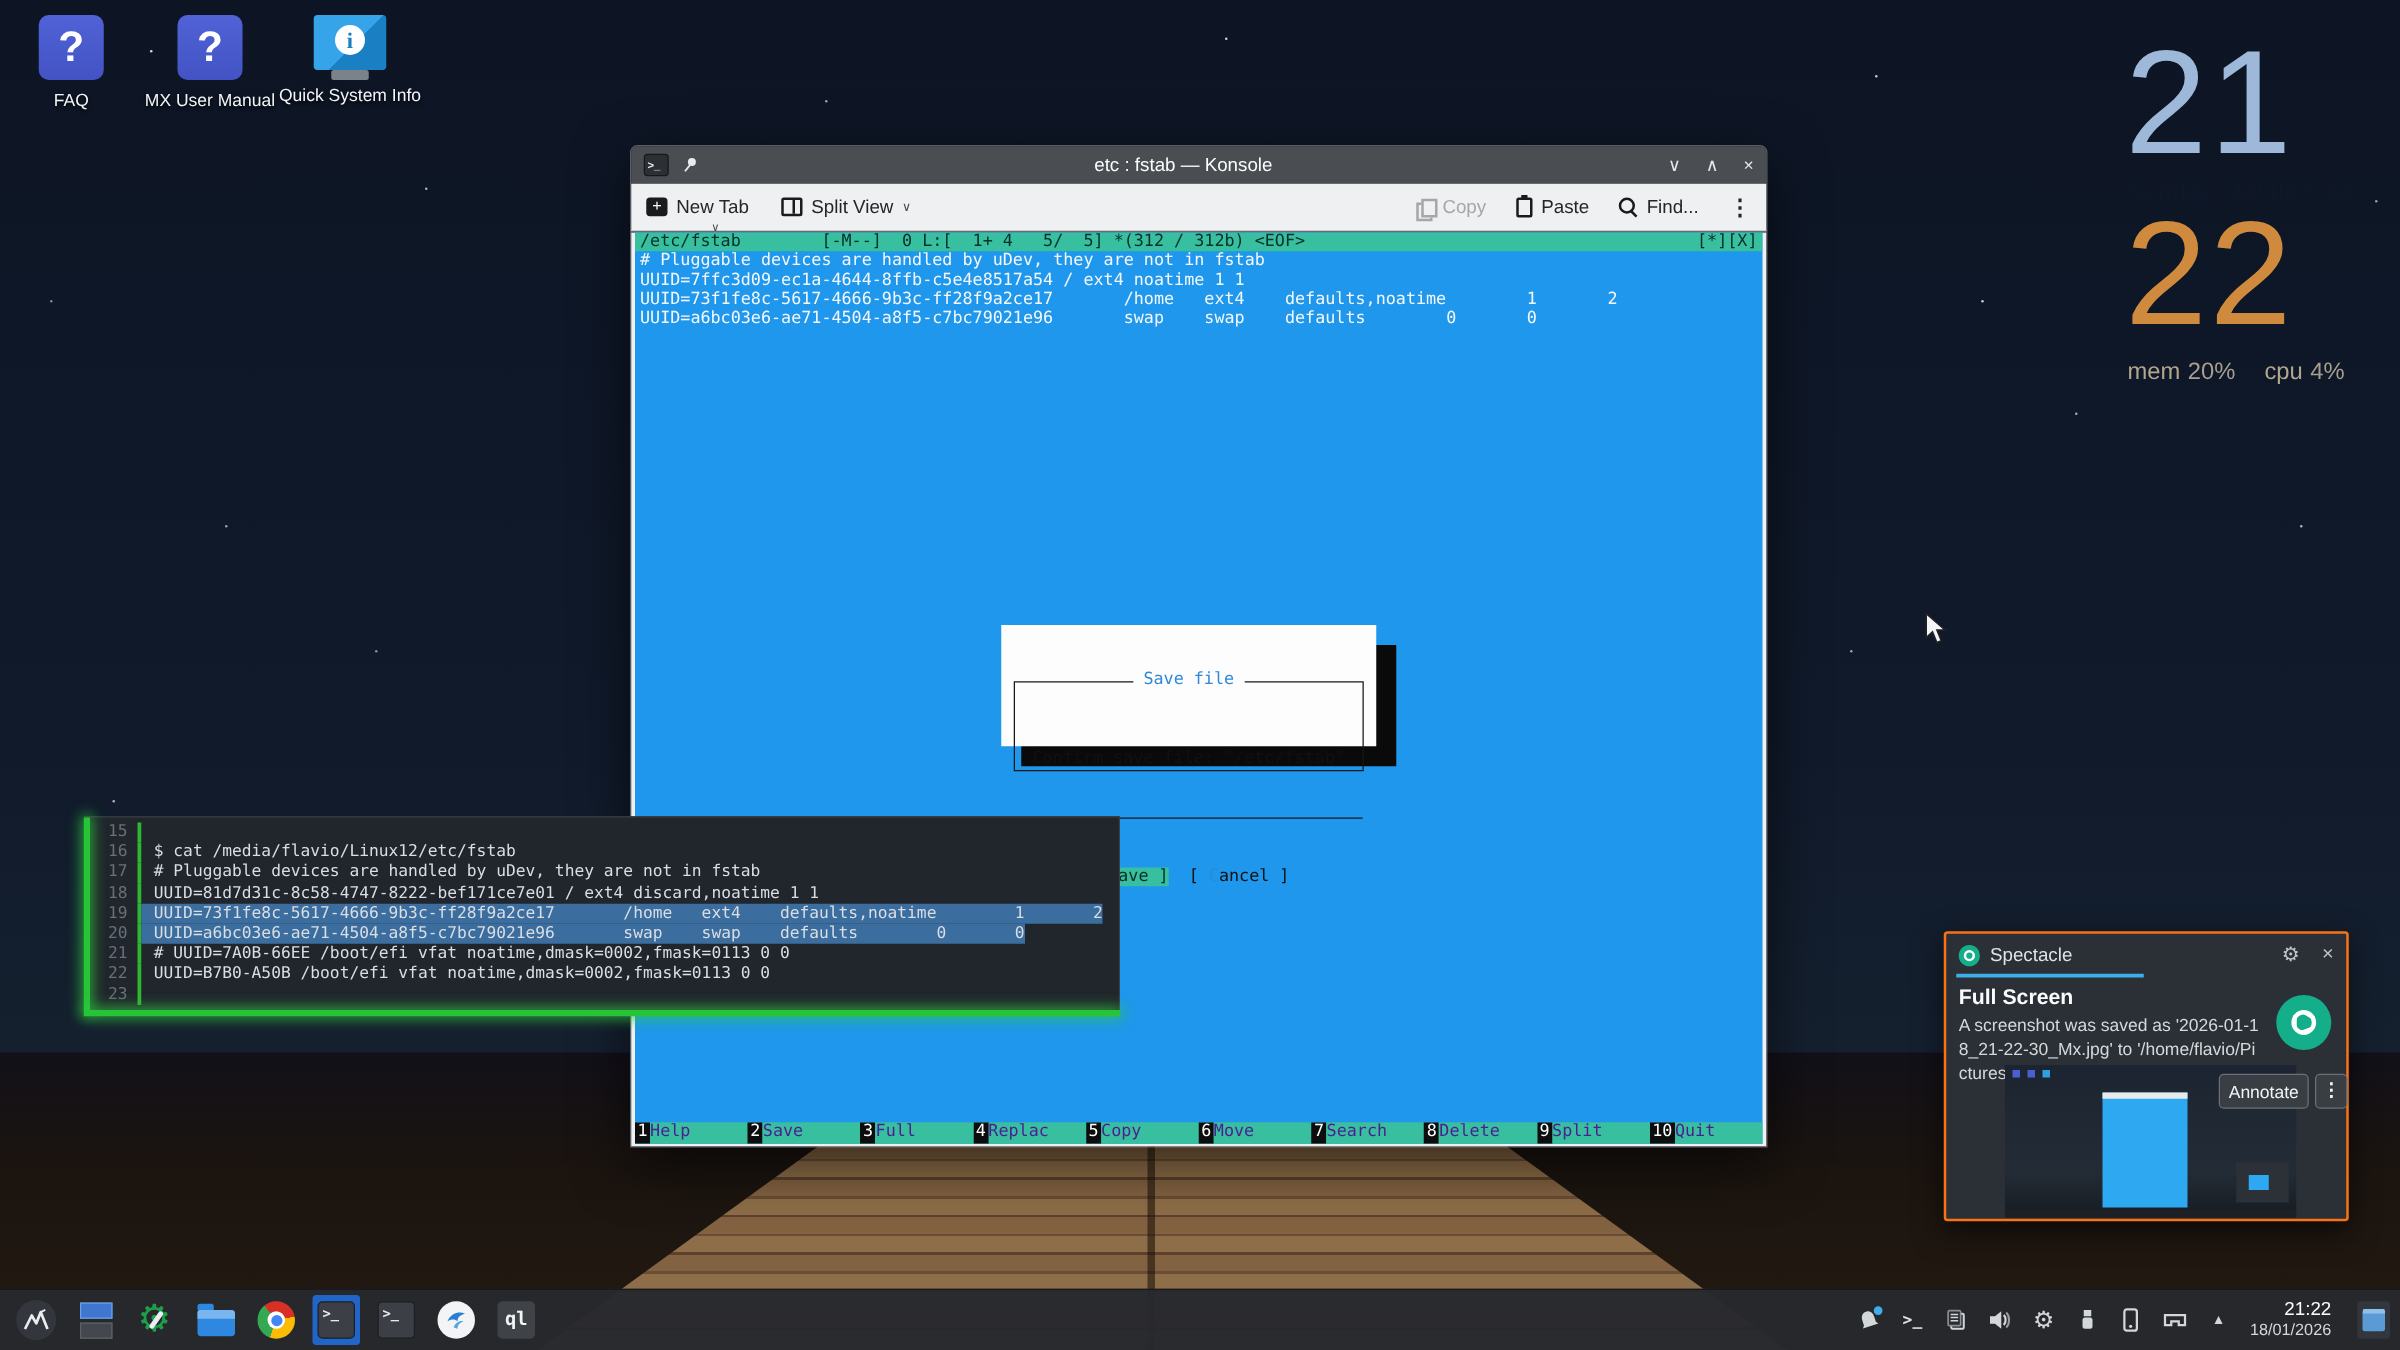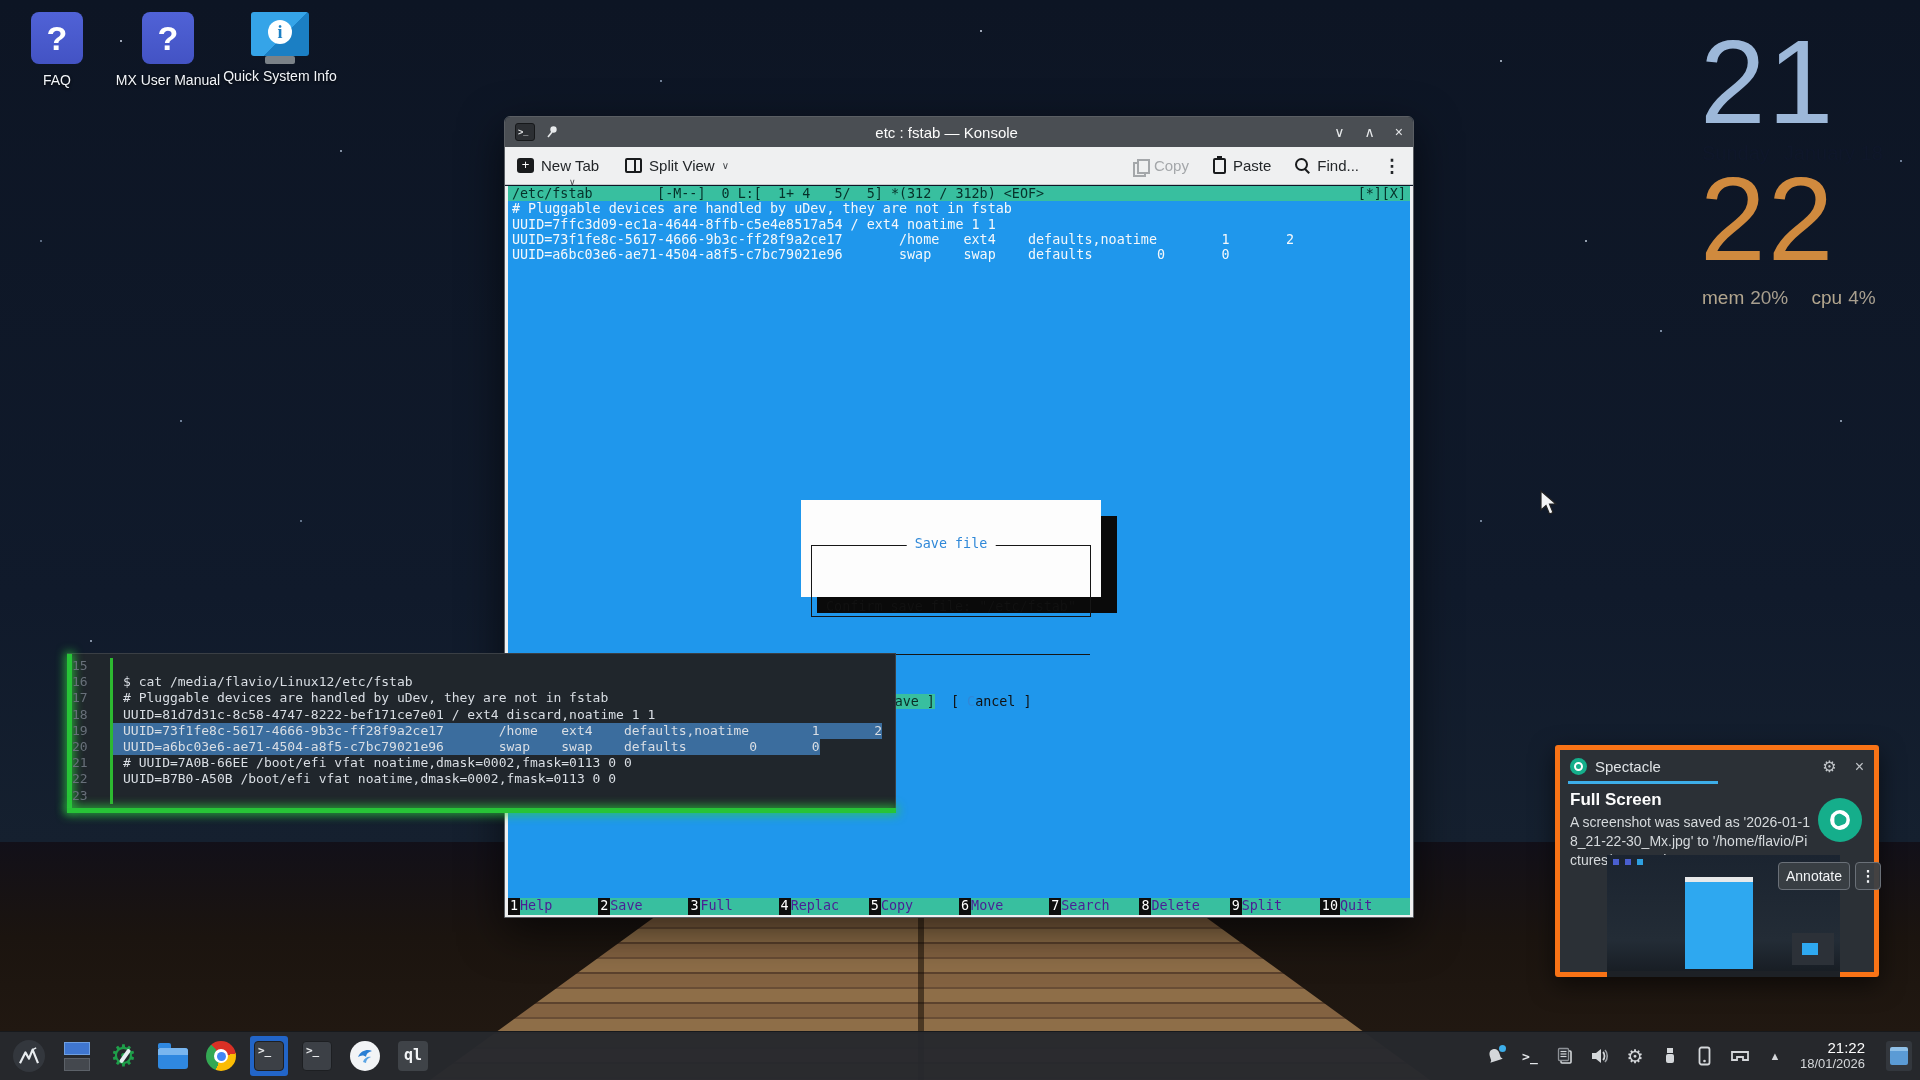--- a/index.html
+++ b/index.html
@@ -105,28 +105,28 @@
   .fnkey .l { flex:1; background:#38bf9f; color:#4c1d95; }
 
   
   .snippet { position:absolute; left:67px; top:653px; width:829px; height:155px; background:#20262c;
     border-top:1px solid #3a3f45; border-right:1px solid #3a3f45; }
   .snip-glow-left { position:absolute; left:0; top:0; bottom:0; width:5px; background:#27c437; box-shadow:0 0 10px 2px rgba(46,204,64,.8); }
   .snip-glow-bottom { position:absolute; left:0; right:-1px; bottom:-5px; height:5px; background:#27c437; box-shadow:0 0 10px 2px rgba(46,204,64,.8); }
   .snip-body { position:absolute; left:5px; top:4px; right:0; font-family:"DejaVu Sans Mono", monospace;
     font-size:13px; line-height:16.2px; }
   .srow { display:flex; }
-  .srow .num { width:38px; text-align:left; color:#68707a; padding-right:8px; flex:none; }
+  .srow .num { width:38px; text-align:right; color:#68707a; padding-right:8px; flex:none; }
   .srow .gut { width:3px; background:#2db830; flex:none; }
   .srow .txt { white-space:pre; color:#d9dee4; padding-left:10px; }
   .srow.sel .txt { background:#3b6d9e; }
 
   
   .notif { position:absolute; left:1555px; top:745px; width:324px; height:232px; background:#2b3036;
-    border:5px solid #f97316; border-radius:3px; box-shadow:0 8px 24px rgba(0,0,0,.55); }
+    border:2px solid #f97316; border-radius:3px; box-shadow:0 8px 24px rgba(0,0,0,.55); }
   .n-head { display:flex; align-items:center; padding:7px 10px 5px 10px; }
   .n-appicon { width:17px; height:17px; border-radius:50%; background:#15ae8b; position:relative; flex:none; }
   .n-appicon::after { content:""; position:absolute; inset:4px; border:2px solid #fff; border-radius:50%; }
   .n-title { flex:1; margin-left:8px; font-size:15px; color:#dfe3e6; }
   .n-gear { color:#c0c4c8; font-size:16px; margin-right:18px; cursor:pointer; }
   .n-close { color:#c0c4c8; font-size:16px; cursor:pointer; }
   .n-progress { height:3px; width:150px; background:#3daee9; margin-left:8px; }
   .n-body { padding:6px 10px 0 10px; position:relative; }
   .n-heading { font-size:17px; font-weight:bold; color:#fcfcfc; }
   .n-text { font-size:14px; color:#d5d9dc; width:242px; line-height:19px; margin-top:3px; word-break:break-all; }

